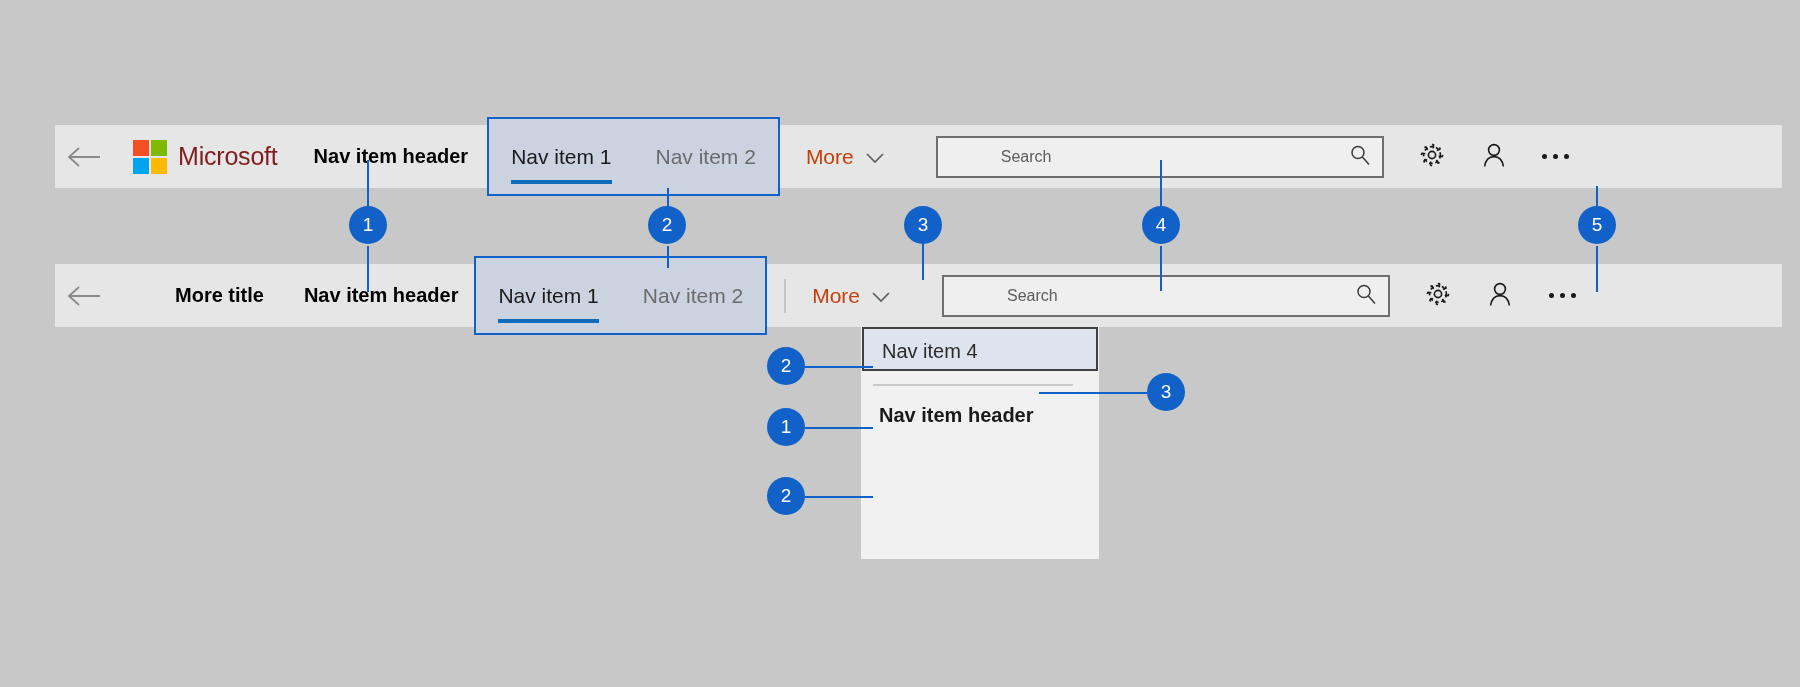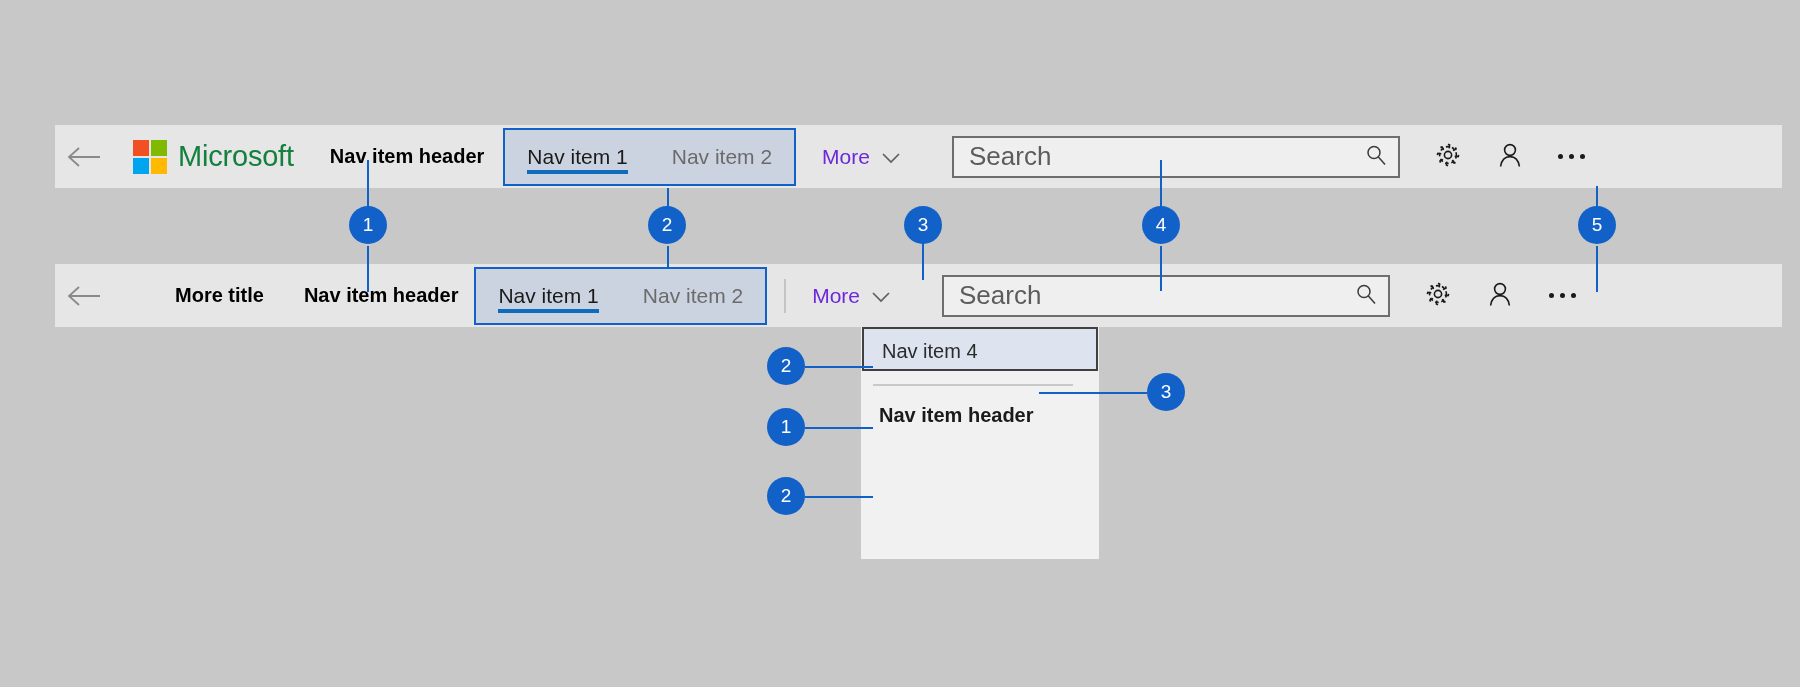--- a/index.html
+++ b/index.html
@@ -50,22 +50,22 @@
   .ms-squares {
     width: 34px;
     height: 34px;
     display: grid;
     grid-template-columns: 16px 16px;
     grid-template-rows: 16px 16px;
     gap: 2px;
   }
   .ms-squares i { display: block; }
   .ms-wordmark {
-    font-size: 29px;
-    color: #15803d;
+    font-size: 25px;
+    color: #7f1d1d;
     letter-spacing: -0.2px;
     font-family: "Liberation Sans", sans-serif;
   }
 
   .pane-title {
     font-size: 20px;
     font-weight: bold;
     color: #000000;
     margin-left: 62px;
     flex: 0 0 auto;
@@ -81,21 +81,21 @@
   #navbar-primary .nav-header   { margin-left: 36px; }
   #navbar-secondary .nav-header { margin-left: 40px; }
 
   
   .tabgroup {
     display: flex;
     align-items: stretch;
     background: #ccd3e0;
     border: 2px solid #1161c9;
     box-sizing: border-box;
-    height: 58px;
+    height: 79px;
     flex: 0 0 auto;
   }
   #tabgroup-primary   { margin-left: 19px; }
   #tabgroup-secondary { margin-left: 16px; }
 
   .tab {
     position: relative;
     display: flex;
     align-items: center;
     padding: 0 22px;
@@ -121,43 +121,44 @@
     background: #c4c4c4;
     flex: 0 0 auto;
     margin-left: 17px;
   }
 
   .more-btn {
     display: flex;
     align-items: center;
     gap: 12px;
     font-size: 21px;
-    color: #6d28d9;
+    color: #c2410c;
     margin-left: 26px;
     flex: 0 0 auto;
     white-space: nowrap;
   }
   .chev { display: block; }
 
   .search-box {
     margin-left: 52px;
     width: 448px;
     height: 42px;
     background: #efefef;
     border: 2px solid #6e6e6e;
     box-sizing: border-box;
     display: flex;
     align-items: center;
     justify-content: space-between;
     padding: 0 11px 0 15px;
     flex: 0 0 auto;
   }
   .search-box .ph {
-    font-size: 26px;
+    font-size: 16px;
     color: #5c5c5c;
+    margin-left: 48px;
   }
 
   .icon-btn {
     width: 52px;
     height: 63px;
     display: flex;
     align-items: center;
     justify-content: center;
     flex: 0 0 auto;
   }

